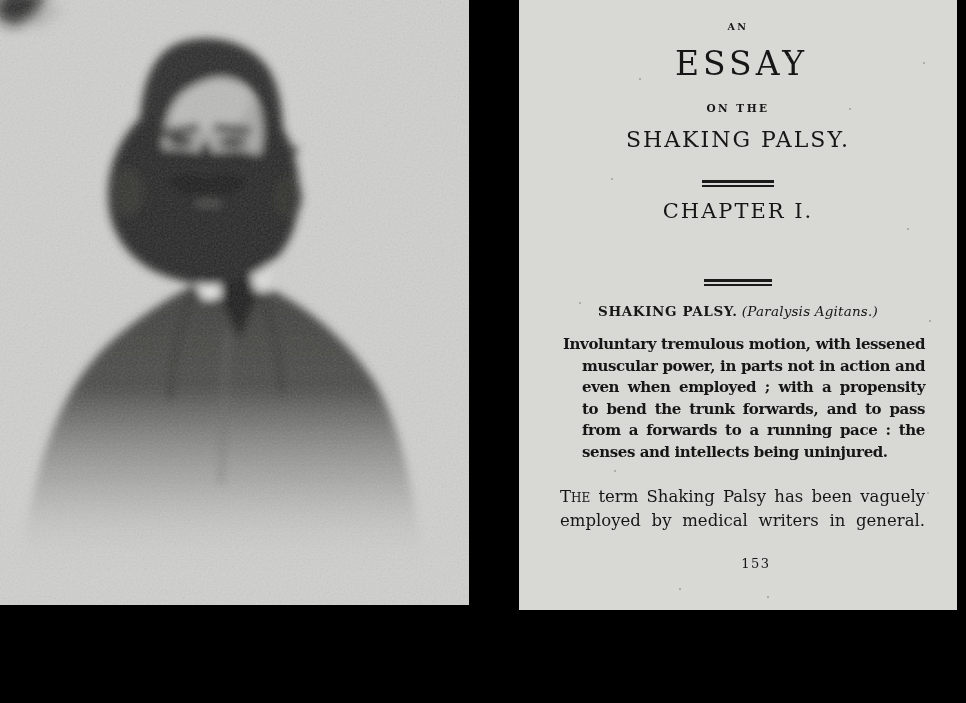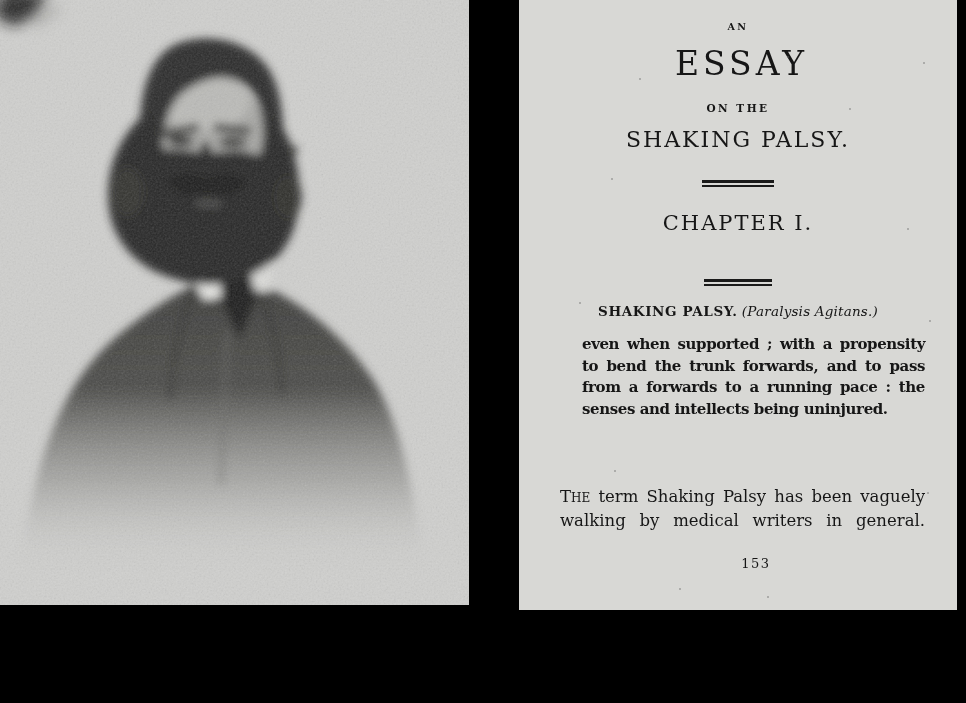--- a/index.html
+++ b/index.html
@@ -27,21 +27,21 @@
   .sub-kicker{top:103px;font-size:10.5px;font-weight:bold;letter-spacing:2.5px;}
   .sub-title{top:129px;font-size:22px;letter-spacing:2px;font-weight:normal;margin:0;}
 
   .rule{
     position:absolute;left:50%;transform:translateX(-50%);
     height:2px;border-top:3px solid #1a1a1a;border-bottom:2px solid #1a1a1a;
   }
   .rule-1{top:180px;width:72px;}
   .rule-2{top:279px;width:68px;}
 
-  .chapter{top:201px;font-size:21px;letter-spacing:2px;font-weight:normal;margin:12px;}
+  .chapter{top:201px;font-size:21px;letter-spacing:2px;font-weight:normal;margin:0;}
   .chapter-sub{top:239px;font-size:12.5px;font-weight:bold;letter-spacing:0.4px;}
 
   .section-line{top:305px;font-size:13.5px;}
   .section-bold{font-weight:bold;letter-spacing:0.6px;}
   .section-italic{font-style:italic;letter-spacing:0.2px;}
 
   .definition{
     position:absolute;left:44px;top:334px;width:362px;
     font-weight:bold;font-size:15px;line-height:21.5px;letter-spacing:-0.4px;
   }
@@ -151,31 +151,33 @@
 
     <div class="rule rule-2"></div>
 
     <div class="centered section-line">
       <span class="section-bold">SHAKING PALSY.</span>
       <span> </span>
       <span class="section-italic">(Paralysis Agitans.)</span>
     </div>
 
     <div class="definition">
-      <div class="def-line indent just">even when supported ; with a propensity</div>
+      <div class="def-line just tight">Involuntary tremulous motion, with lessened</div>
+      <div class="def-line indent just">muscular power, in parts not in action and</div>
+      <div class="def-line indent just">even when employed ; with a propensity</div>
       <div class="def-line indent just">to bend the trunk forwards, and to pass</div>
       <div class="def-line indent just">from a forwards to a running pace : the</div>
       <div class="def-line indent">senses and intellects being uninjured.</div>
     </div>
 
     <div class="paragraph">
       <div class="p-line just">
         <span class="lead-smallcaps">The</span><span> term Shaking Palsy has been vaguely</span>
       </div>
-      <div class="p-line just">walking by medical writers in general.</div>
+      <div class="p-line just">employed by medical writers in general.</div>
     </div>
 
     <div class="centered folio">153</div>
 
     <span class="speck" style="left:120px;top:78px"></span>
     <span class="speck" style="left:268px;top:56px"></span>
     <span class="speck" style="left:330px;top:108px"></span>
     <span class="speck" style="left:404px;top:62px"></span>
     <span class="speck" style="left:92px;top:178px"></span>
     <span class="speck" style="left:388px;top:228px"></span>

